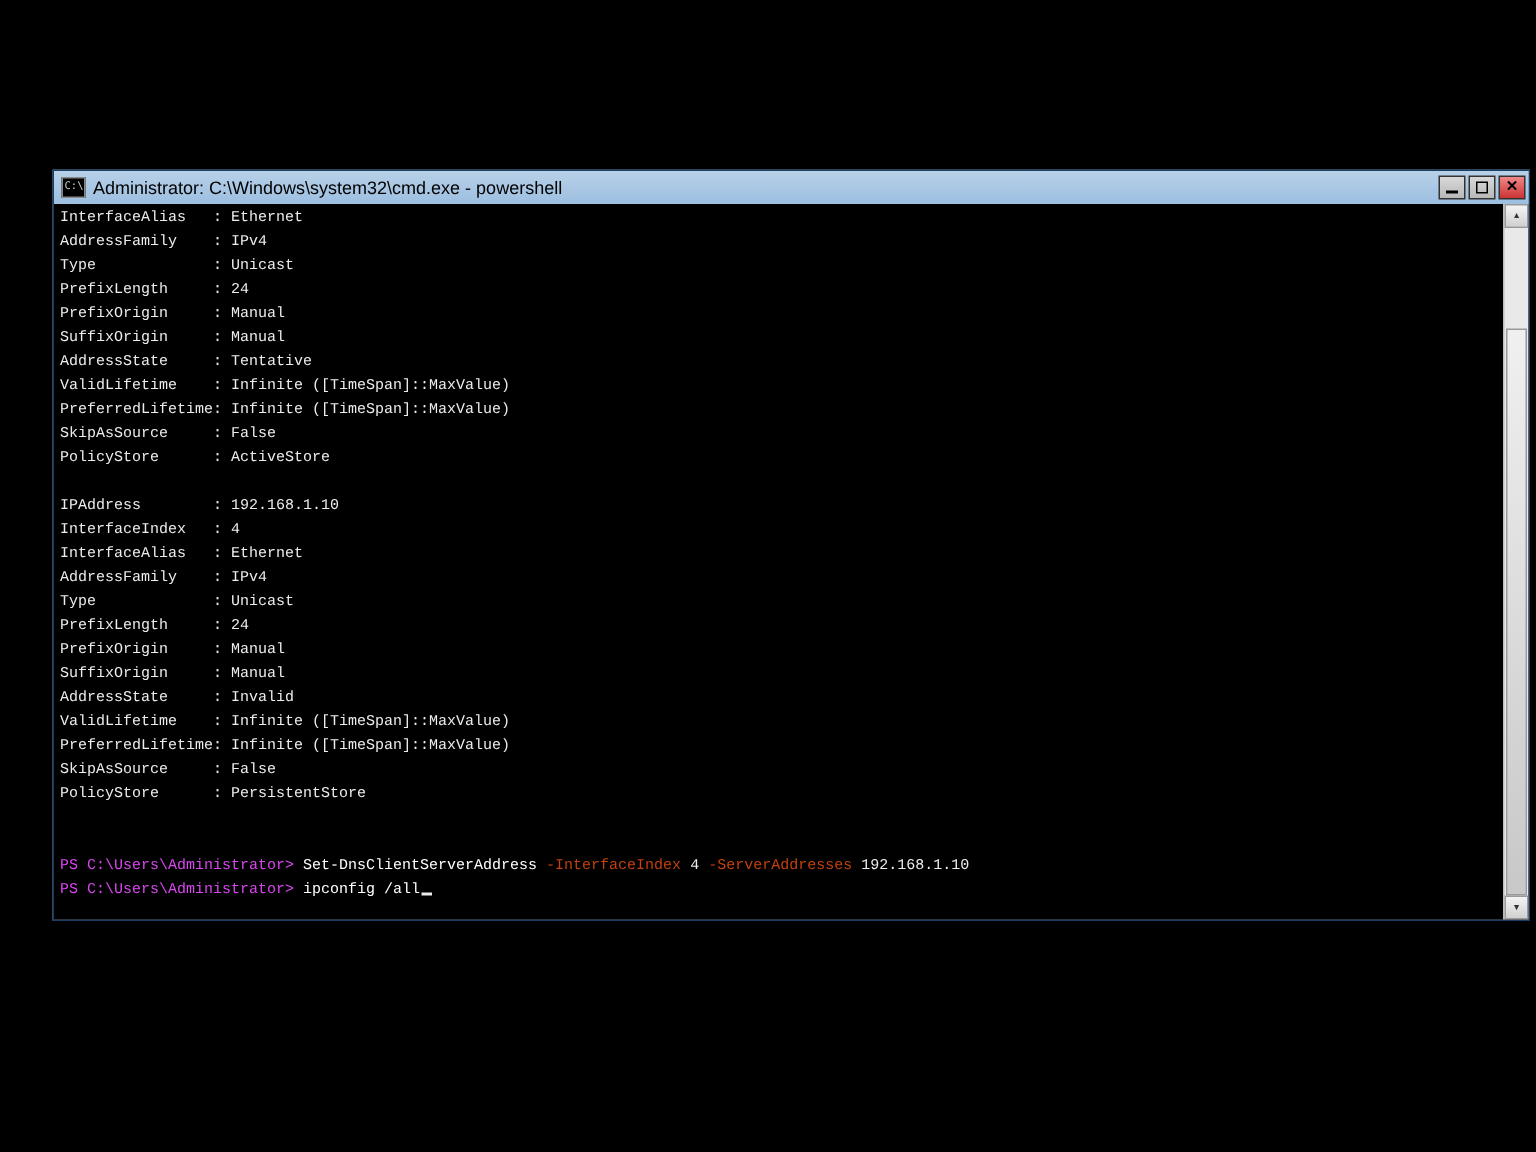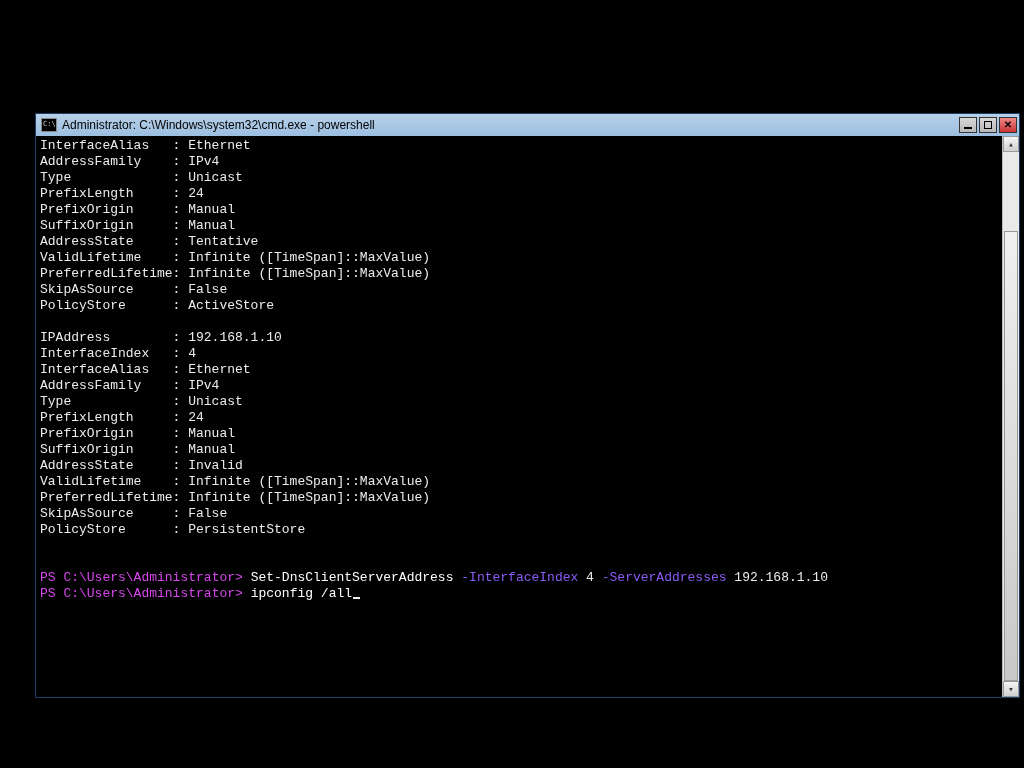--- a/index.html
+++ b/index.html
@@ -9,21 +9,21 @@
     height: 768px;
     background: #000;
     overflow: hidden;
     font-family: Consolas, 'Courier New', monospace;
   }
   .window {
     position: absolute;
     left: 35px;
     top: 113px;
     width: 985px;
-    height: 585px;
+    height: 501px;
     background: #999;
     border: 1px solid #1a3f66;
     box-sizing: border-box;
     display: flex;
     flex-direction: column;
   }
   .titlebar {
     height: 22px;
     background: linear-gradient(#b8d0e8, #9cbfe0);
     display: flex;
@@ -96,21 +96,21 @@
   }
   .client {
     flex: 1 1 auto;
     display: flex;
     background: #000;
     overflow: hidden;
   }
   .terminal {
     flex: 1 1 auto;
     color: #ececec;
-    font-size: 13px;
+    font-size: 10px;
     line-height: 16px;
     white-space: pre;
     padding: 2px 0 2px 4px;
     overflow: hidden;
   }
   .scrollbar {
     width: 16px;
     background: #e9e9e9;
     display: flex;
     flex-direction: column;
@@ -132,21 +132,21 @@
     height:85%;
     background: linear-gradient(#f0f0f0,#c8c8c8);
     border:1px solid #999;
     box-sizing:border-box;
   }
   .row { display:block; }
   .label { display:inline-block; width: 17ch; }
   .colon { display:inline-block; width: 2ch; }
   .cmd { color:#d946ef; font-weight:400; }
   .cmdname { color:#fff; }
-  .param { color:#8b5cf6;margin-top:16px; }
+  .param { color:#c2410c;margin-top:16px; }
   .argtxt { color:#ececec; }
   .cursor {
     display:inline-block;
     width:7px;height:2px;
     background:#ececec;
     vertical-align: baseline;
     margin-left:1px;
     position:relative;
     top:2px;
   }

